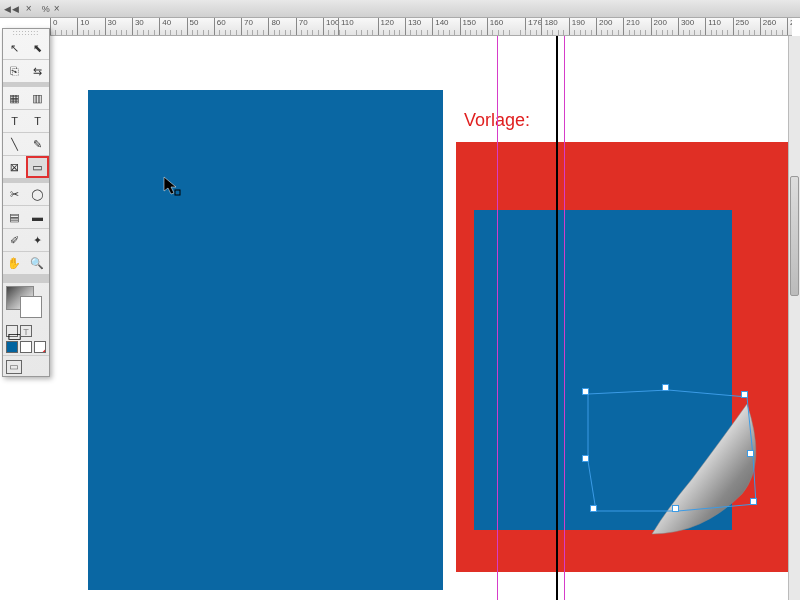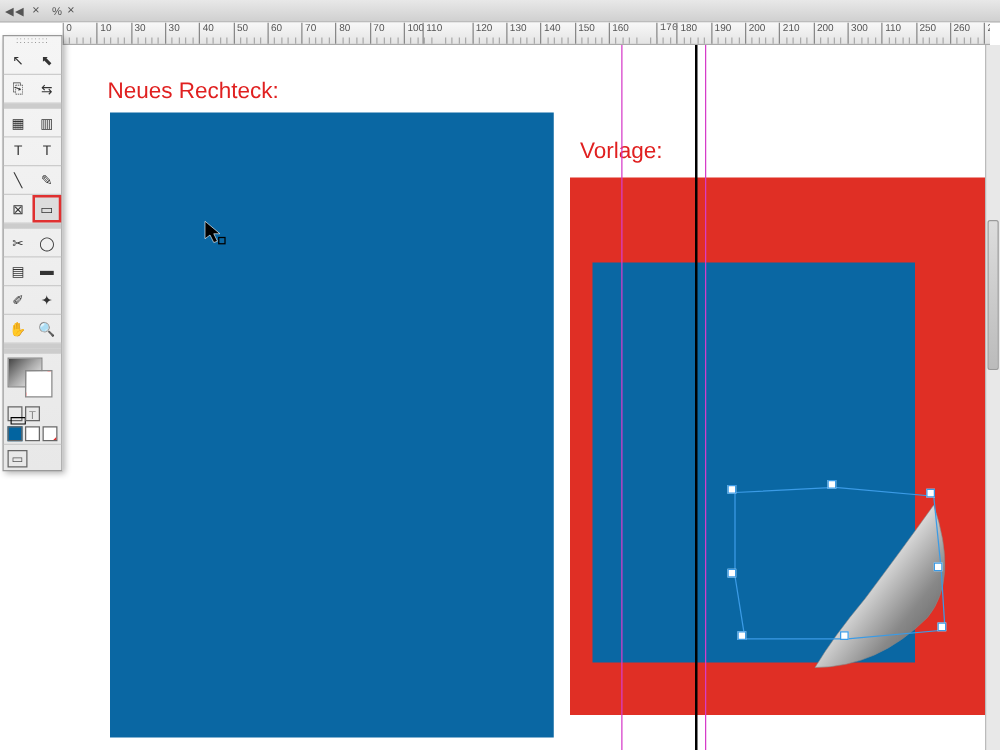--- a/index.html
+++ b/index.html
@@ -253,21 +253,20 @@
     <div class="mini-sw fill-blue"></div>
     <div class="mini-sw fill-white"></div>
     <div class="mini-sw fill-none"></div>
   </div>
   <div class="mini-sw-row" style="border-top:1px solid #ccc;padding-top:4px">
     <div class="mini-sw" style="width:16px;height:14px;color:#555;font-size:10px;text-align:center">▭</div>
   </div>
 </div>
 
 <div class="canvas">
-  <div class="label" style="left:36px;top:26px">Neues Rechteck:</div>
   <div class="label" style="left:414px;top:74px">Vorlage:</div>
 
   <div class="rect-blue-big"></div>
   <div class="rect-red"></div>
   <div class="rect-blue-small"></div>
 
   <div class="guide-v guide-magenta" style="left:447px"></div>
   <div class="guide-v guide-black" style="left:506px;width:2px"></div>
   <div class="guide-v guide-magenta" style="left:514px"></div>
 

